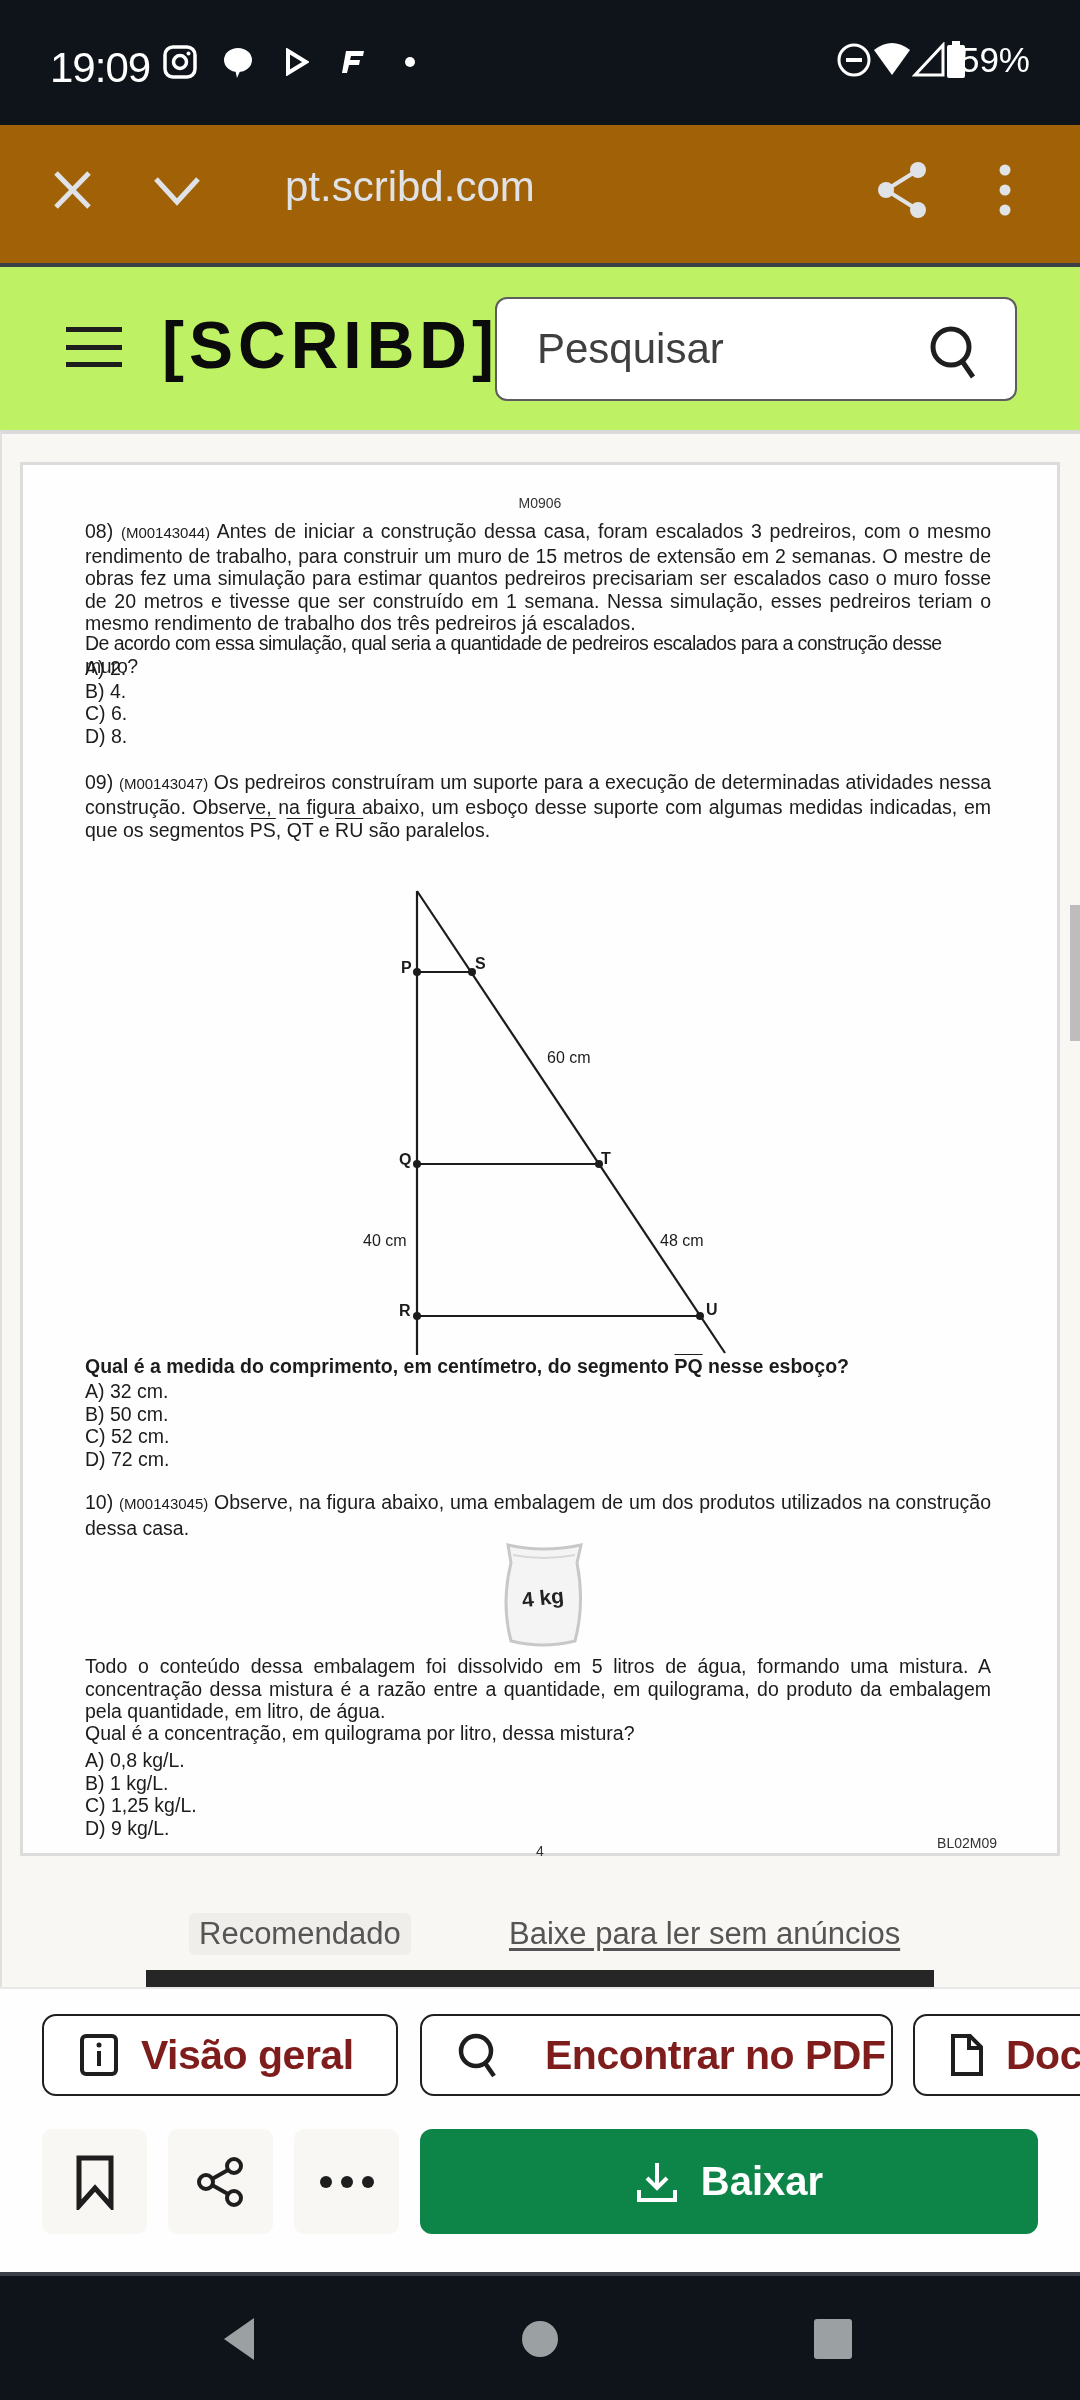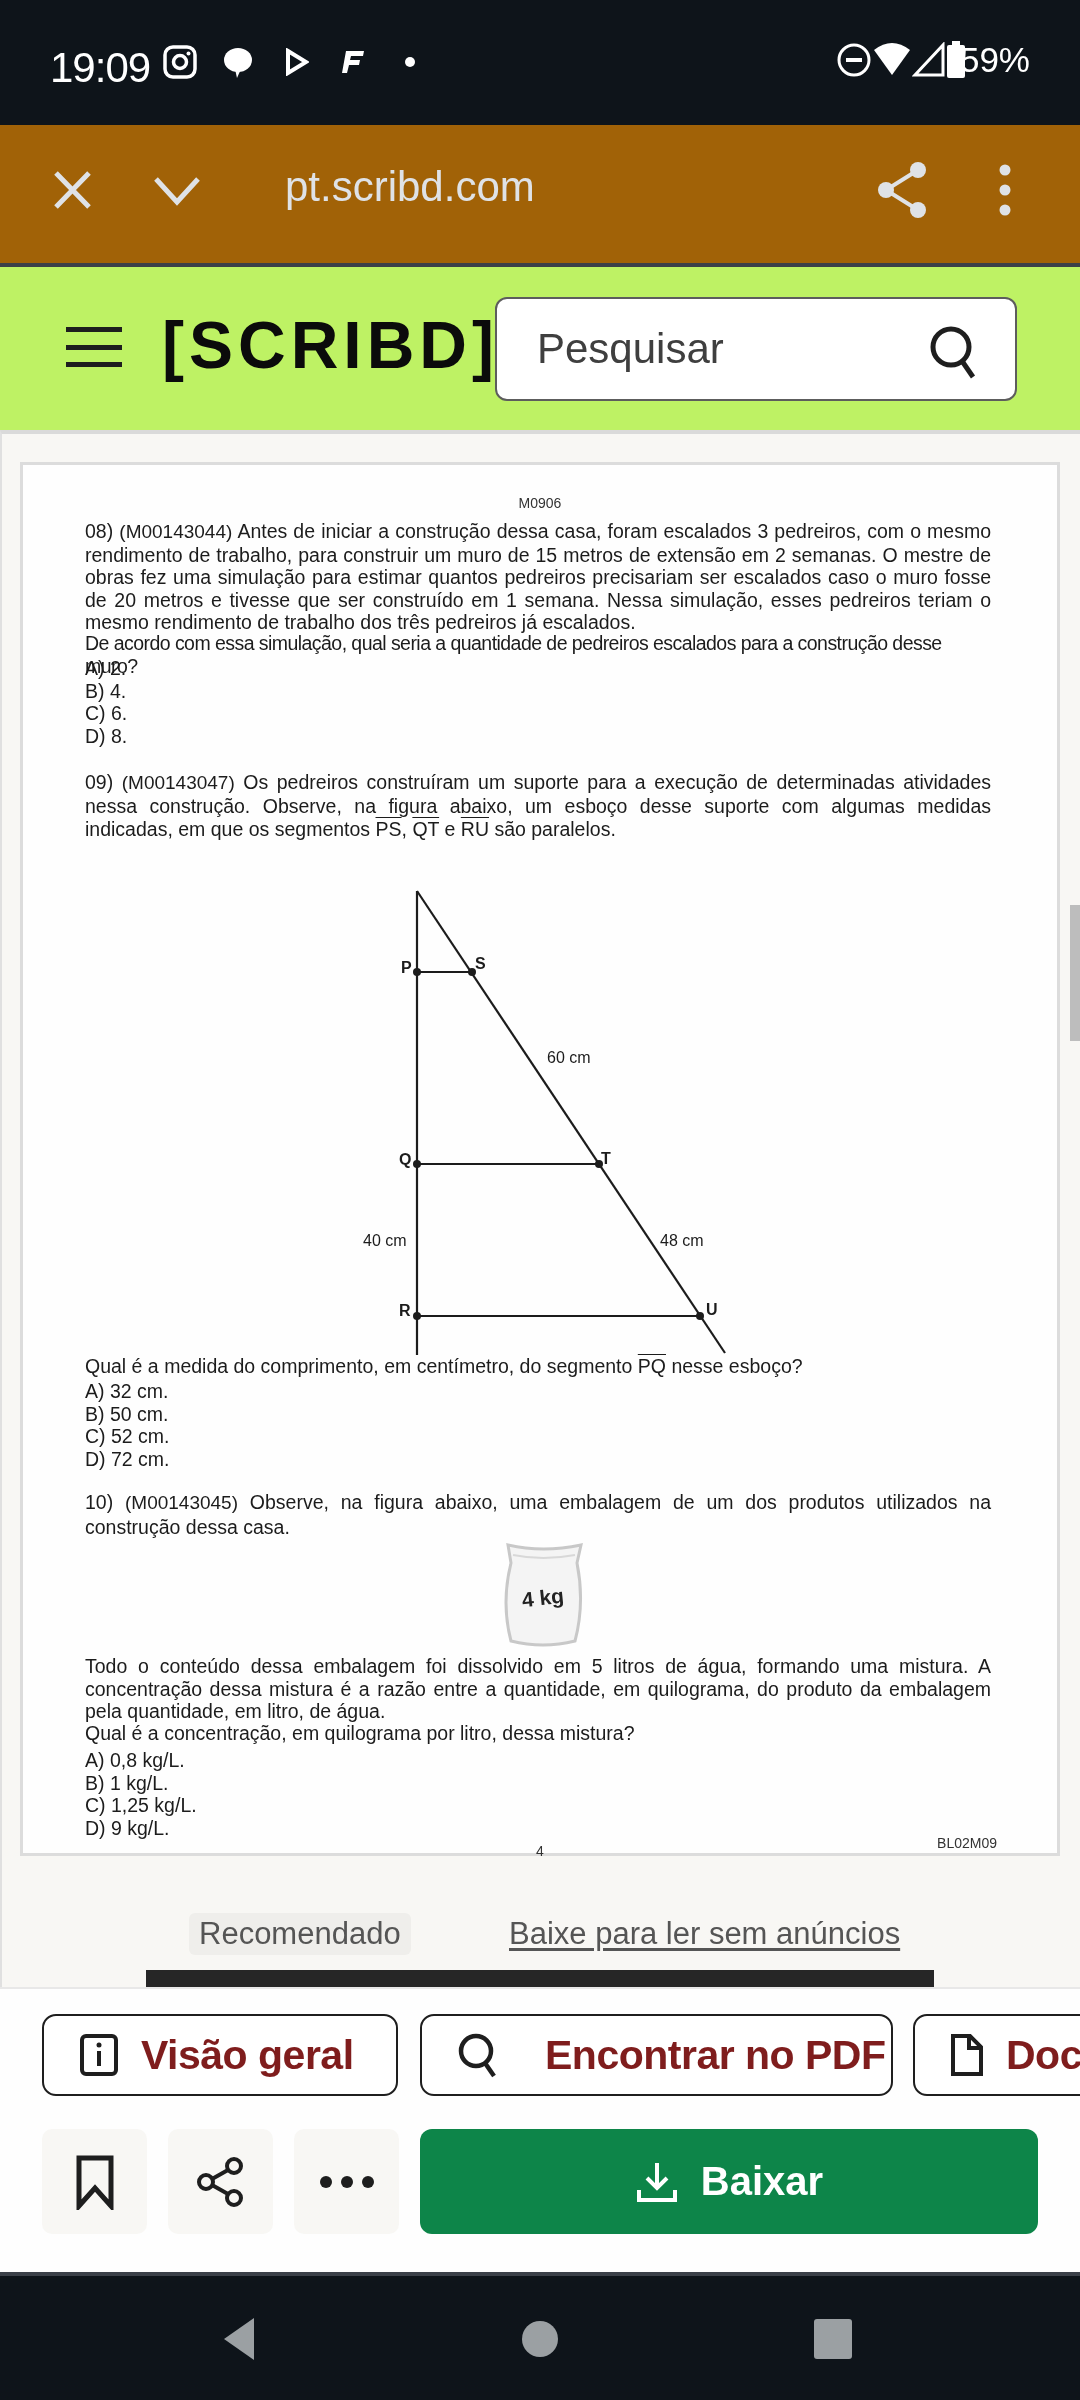--- a/index.html
+++ b/index.html
@@ -31,21 +31,21 @@
   .search input::placeholder { color: #3f3f3f; }
   .search-icon { position: absolute; right: 32px; top: 24px; width: 56px; height: 58px; }
 
   
   .viewer { position: absolute; left: 0; top: 430px; width: 1080px; height: 1557px; background: #f8f7f4; overflow: hidden; }
   .viewer-inner-border { position: absolute; left: 0; top: 0; width: 1080px; height: 1557px; border-top: 4px solid #dadada; border-left: 2px solid #e0e0e0; }
   .page { position: absolute; left: 20px; top: 32px; width: 1040px; height: 1394px; background: #fefefe; border: 3px solid #dcdcdc; }
   .scroll-thumb { position: absolute; left: 1070px; top: 475px; width: 10px; height: 136px; background: #bdbdbd; }
 
   .doc-text { position: absolute; left: 65px; width: 906px; font-size: 19.5px; line-height: 22.5px; color: #1c1c1c; font-family: "Liberation Sans", sans-serif; transform-origin: left top; }
-  .code { font-size: 19px; }
+  .code { font-size: 15px; }
   .justify { text-align: justify; text-align-last: left; }
   .header-code { position: absolute; left: 0; width: 1034px; top: 30px; text-align: center; font-size: 14px; color: #333; }
   .opts div { line-height: 22.5px; }
   .overline { text-decoration: overline; }
 
   .figure-tri { position: absolute; left: 312px; top: 418px; width: 420px; height: 480px; }
   .bag { position: absolute; left: 460px; top: 1067px; width: 160px; height: 120px; }
 
   .page-num { position: absolute; left: 0; width: 1034px; top: 1378px; text-align: center; font-size: 14px; color: #333; }
   .page-id { position: absolute; right: 60px; top: 1370px; font-size: 14px; color: #333; }
@@ -213,21 +213,21 @@
       <text x="140" y="86" font-size="16" font-weight="bold" fill="#1c1c1c" font-family="Liberation Sans, sans-serif">S</text>
       <text x="64" y="282" font-size="16" font-weight="bold" fill="#1c1c1c" font-family="Liberation Sans, sans-serif">Q</text>
       <text x="266" y="281" font-size="16" font-weight="bold" fill="#1c1c1c" font-family="Liberation Sans, sans-serif">T</text>
       <text x="64" y="433" font-size="16" font-weight="bold" fill="#1c1c1c" font-family="Liberation Sans, sans-serif">R</text>
       <text x="371" y="432" font-size="16" font-weight="bold" fill="#1c1c1c" font-family="Liberation Sans, sans-serif">U</text>
       <text x="212" y="180" font-size="16" fill="#1c1c1c" font-family="Liberation Sans, sans-serif">60 cm</text>
       <text x="28" y="363" font-size="16" fill="#1c1c1c" font-family="Liberation Sans, sans-serif">40 cm</text>
       <text x="325" y="363" font-size="16" fill="#1c1c1c" font-family="Liberation Sans, sans-serif">48 cm</text>
     </svg>
 
-    <div class="doc-text" style="left:62px; top:890px;">
+    <div class="doc-text" style="left:62px; top:890px;font-weight:bold;">
       <span>Qual é a medida do comprimento, em centímetro, do segmento</span>
       <span class="overline">PQ</span>
       <span>nesse esboço?</span>
     </div>
     <div class="doc-text opts" style="left:62px; top:915px;">
       <div>A) 32 cm.</div>
       <div>B) 50 cm.</div>
       <div>C) 52 cm.</div>
       <div>D) 72 cm.</div>
     </div>

